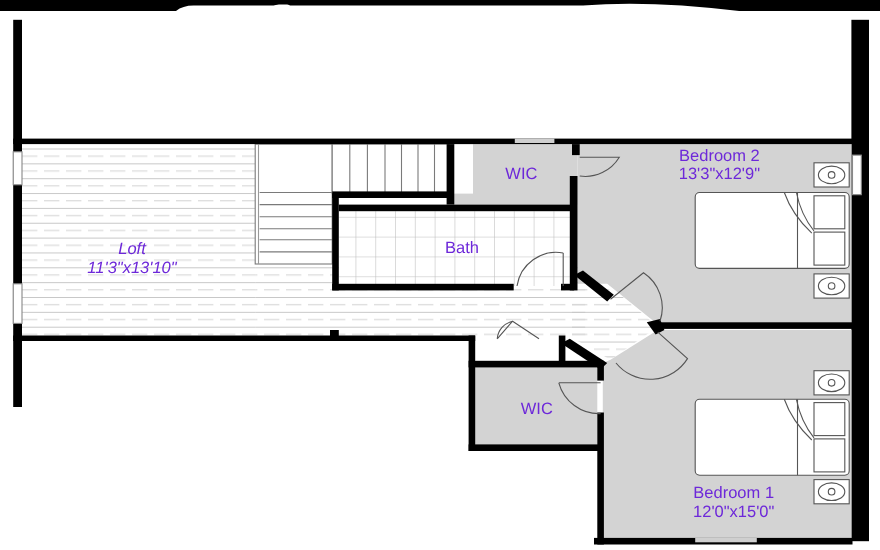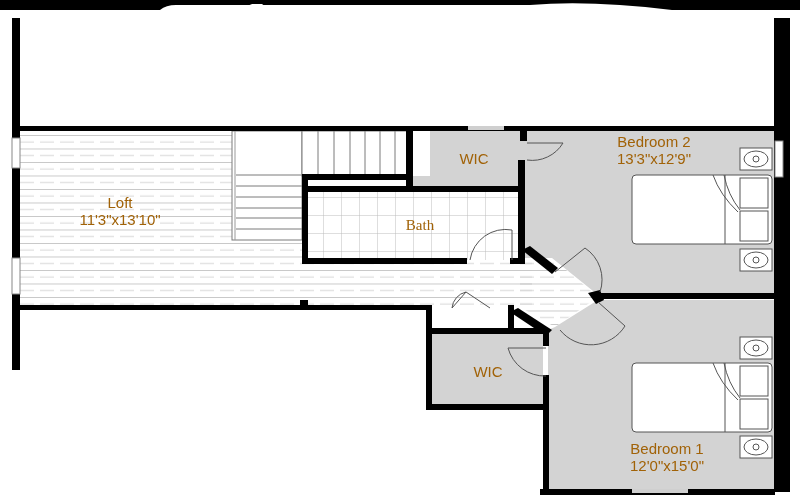--- a/index.html
+++ b/index.html
@@ -1,18 +1,18 @@
 <!DOCTYPE html>
 <html><head>
 <meta charset="utf-8">
 <style>
   html, body { margin: 0; padding: 0; background: #ffffff; }
   body { width: 800px; height: 500px; overflow: hidden; position: relative; font-family: "Liberation Sans", sans-serif; }
   #plan { position: absolute; left: 0; top: 0; width: 800px; height: 500px; }
-  .room-label { position: absolute; font-family: "Liberation Sans", sans-serif; font-size: 15px; color: #a16207; text-align: center; line-height: 17px; white-space: nowrap; transform: translateX(-50%); }
+  .room-label { position: absolute; font-family: "Liberation Sans", sans-serif; font-size: 15px; color: #6d28d9; text-align: center; line-height: 17px; white-space: nowrap; transform: translateX(-50%); }
 </style>
 </head>
 <body>
 
 <svg id="plan" viewBox="0 0 800 500" xmlns="http://www.w3.org/2000/svg">
   <defs>
     <pattern id="planks" width="40" height="13.5" patternUnits="userSpaceOnUse">
       <line x1="0" y1="0.5" x2="40" y2="0.5" stroke="#c8c8c8" stroke-width="1"></line>
       <line x1="0" y1="7" x2="14" y2="7" stroke="#d6d6d6" stroke-width="1"></line>
       <line x1="20" y1="7" x2="34" y2="7" stroke="#d6d6d6" stroke-width="1"></line>
@@ -157,30 +157,30 @@
     <path d="M724 363 Q728 383 740 398" fill="none"></path>
     <rect x="740" y="337" width="32" height="22" fill="#fff"></rect>
     <ellipse cx="756" cy="348" rx="12" ry="8" fill="none"></ellipse>
     <circle cx="756" cy="348" r="3" fill="none"></circle>
     <rect x="740" y="436" width="32" height="22" fill="#fff"></rect>
     <ellipse cx="756" cy="447" rx="12" ry="8" fill="none"></ellipse>
     <circle cx="756" cy="447" r="3" fill="none"></circle>
   </g>
 </svg>
 
-<div class="room-label" style="left:120px; top:194px;">
+<div class="room-label" style="left:120px; top:218px;font-style:italic;">
   <div>Loft</div>
   <div>11'3"x13'10"</div>
 </div>
 
 <div class="room-label" style="left:474px; top:150px;">
   <div>WIC</div>
 </div>
 
-<div class="room-label" style="left:420px; top:217px;font-family:Liberation Serif, serif;">
+<div class="room-label" style="left:420px; top:217px;">
   <div>Bath</div>
 </div>
 
 <div class="room-label" style="left:654px; top:133px;">
   <div>Bedroom 2</div>
   <div>13'3"x12'9"</div>
 </div>
 
 <div class="room-label" style="left:488px; top:363px;">
   <div>WIC</div>

